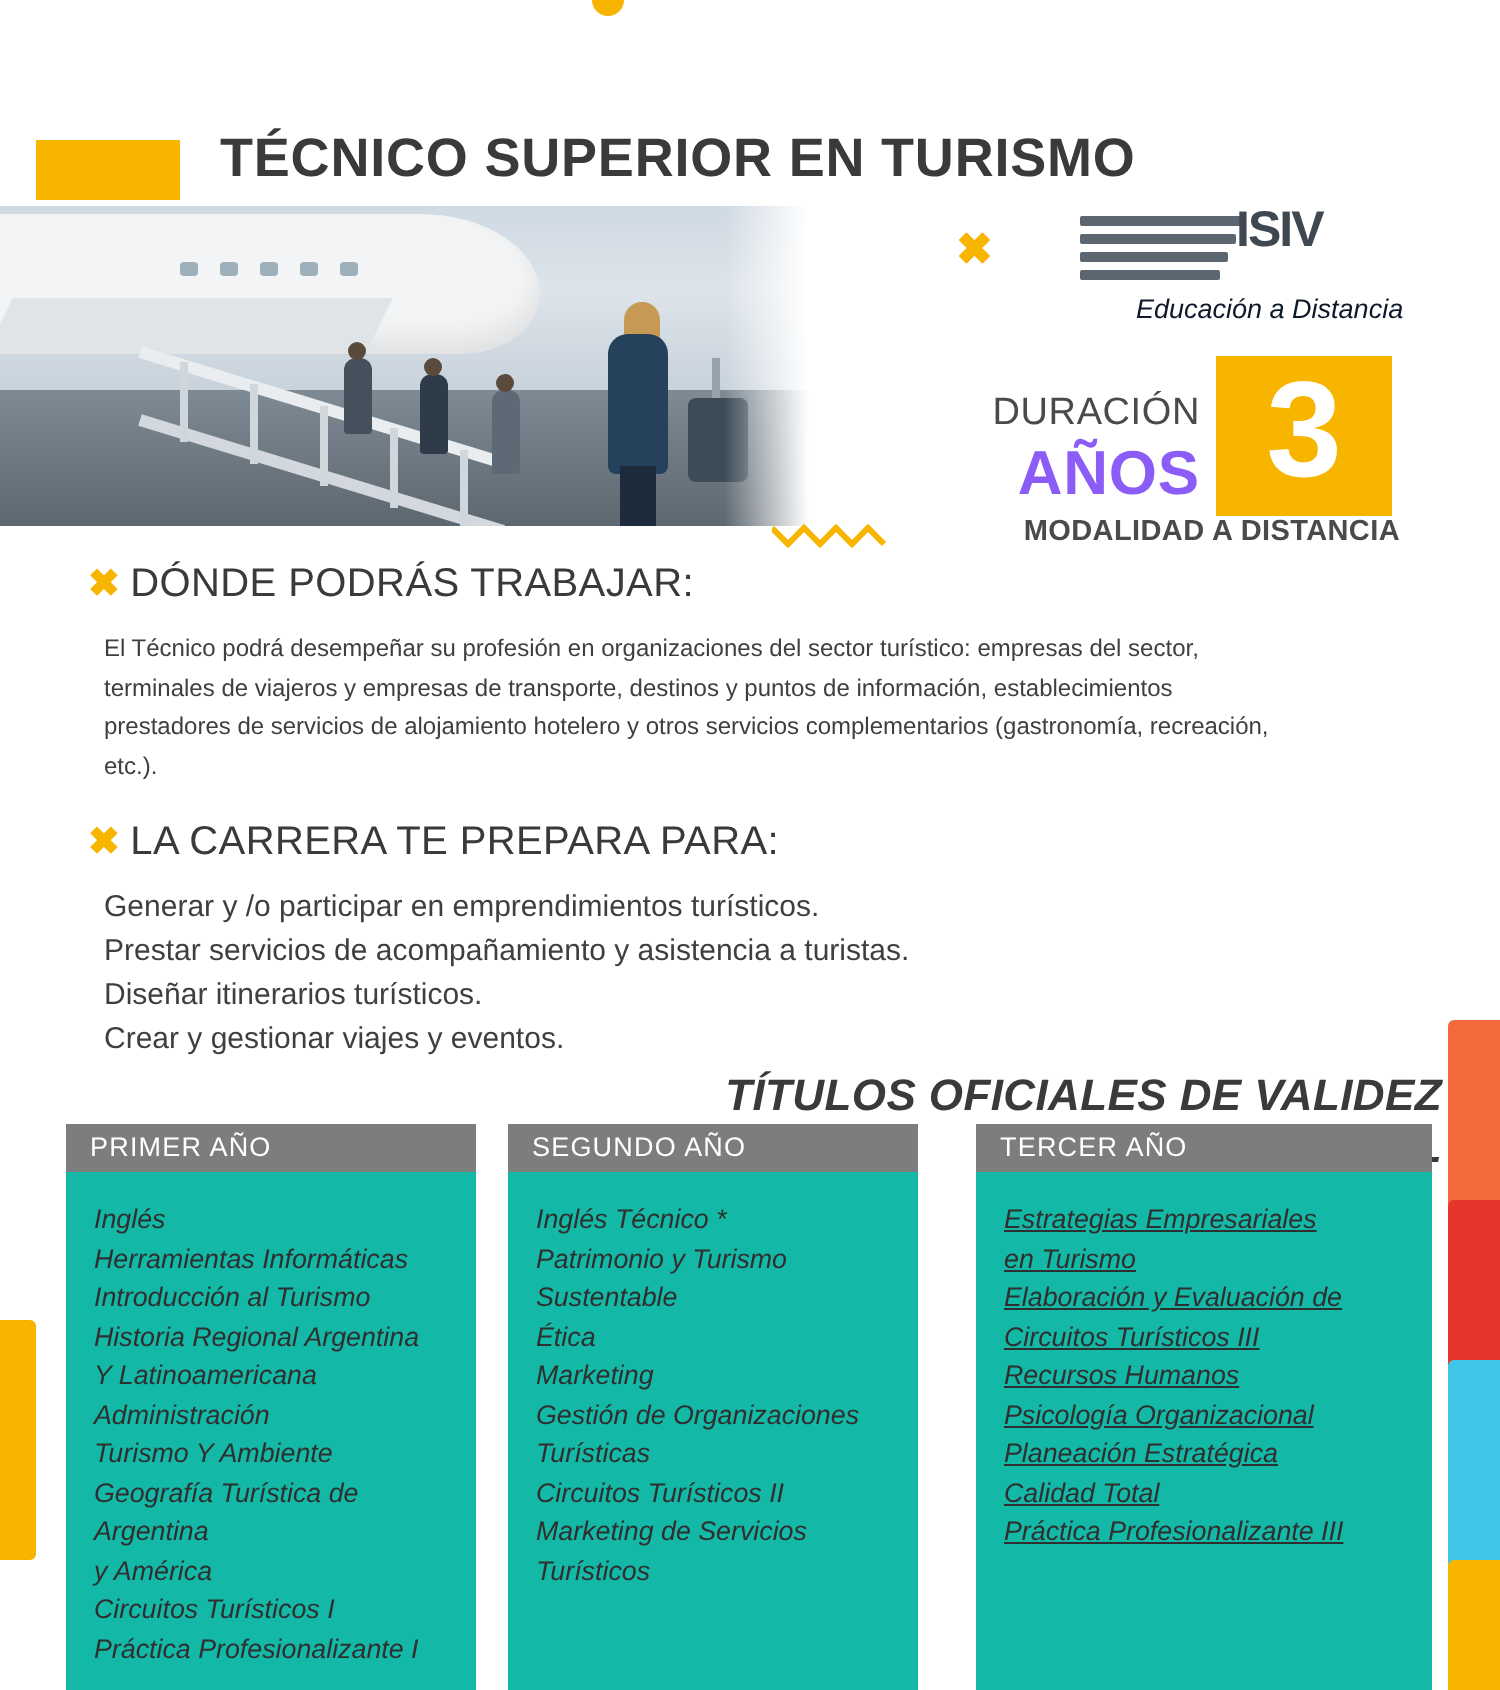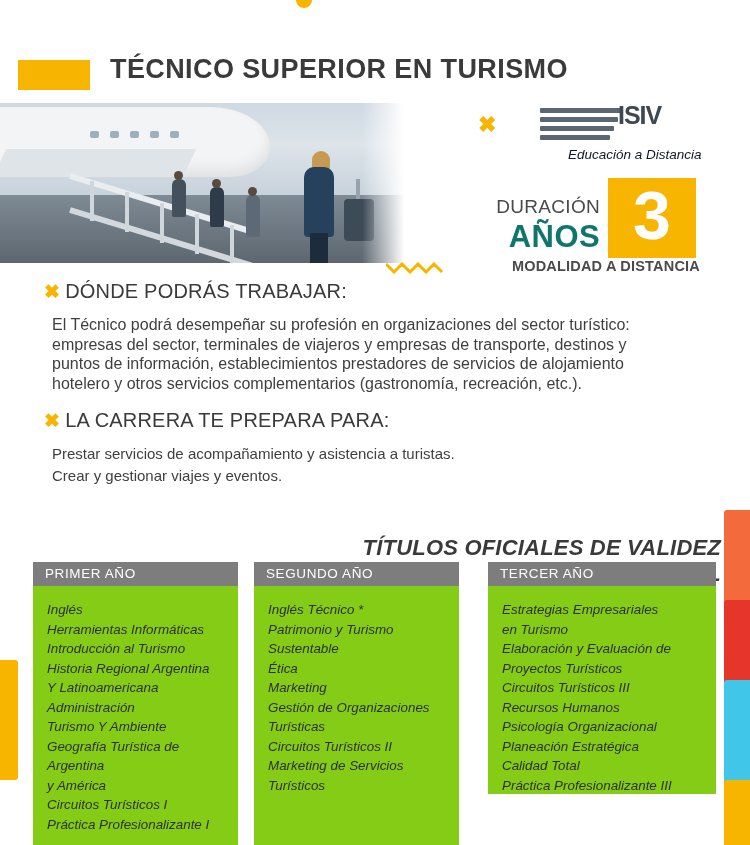--- a/index.html
+++ b/index.html
@@ -59,21 +59,21 @@
     top: 660px;
     width: 18px;
     height: 120px;
     background: #f7b500;
     border-radius: 0 3px 3px 0;
   }
 
   
   .header {
     position: absolute;
-    top: 56px;
+    top: 66px;
     left: 0;
     width: 734px;
     height: 40px;
   }
   .header-accent {
     position: absolute;
     left: 18px;
     top: 4px;
     width: 72px;
     height: 30px;
@@ -300,21 +300,21 @@
     letter-spacing: 0.3px;
   }
   .dur-anios {
     position: absolute;
     left: 430px;
     top: 219px;
     width: 170px;
     text-align: right;
     font-size: 31px;
     font-weight: bold;
-    color: #0f766e;
+    color: #8b5cf6;
     letter-spacing: 0.4px;
   }
   .dur-mod {
     position: absolute;
     left: 400px;
     top: 258px;
     width: 300px;
     text-align: right;
     font-size: 14.5px;
     font-weight: bold;
@@ -336,21 +336,21 @@
     font-size: 19px;
   }
   .s1 { left: 44px; top: 280px; }
   .s2 { left: 44px; top: 409px; }
 
   .body-text {
     position: absolute;
     left: 52px;
     top: 315px;
     width: 600px;
-    font-size: 16px;
+    font-size: 12px;
     line-height: 19.5px;
     color: #3f3f3f;
   }
   .list-text {
     position: absolute;
     left: 52px;
     top: 443px;
     width: 600px;
     font-size: 15px;
     line-height: 22px;
@@ -384,31 +384,31 @@
     height: 24px;
     background: #7d7d7d;
     color: #ffffff;
     font-size: 13.5px;
     letter-spacing: 0.6px;
     padding: 0 0 0 12px;
     line-height: 24px;
     box-sizing: border-box;
   }
   .col-body {
-    background: #84cc16;
+    background: #14b8a6;
     padding: 14px 10px 12px 14px;
     box-sizing: border-box;
     font-size: 13.4px;
     font-style: italic;
     color: #2f2f2f;
     line-height: 19.5px;
   }
   .c1 .col-body { height: 260px; }
   .c2 .col-body { height: 332px; }
-  .c3 .col-body { height: 208px; }
+  .c3 .col-body { height: 260px; text-decoration: underline; }
   .col-body div { margin-bottom: 0px; }
 </style>
 </head>
 <body>
 
 <div class="page">
 
   <div class="top-dot"></div>
 
   <div class="right-deco">
@@ -486,21 +486,23 @@
 
   <div class="sec-head s1">
     <span class="sec-x">✖</span><span>DÓNDE PODRÁS TRABAJAR:</span>
   </div>
   <div class="body-text">El Técnico podrá desempeñar su profesión en organizaciones del sector turístico: empresas del sector, terminales de viajeros y empresas de transporte, destinos y puntos de información, establecimientos prestadores de servicios de alojamiento hotelero y otros servicios complementarios (gastronomía, recreación, etc.).</div>
 
   <div class="sec-head s2">
     <span class="sec-x">✖</span><span>LA CARRERA TE PREPARA PARA:</span>
   </div>
   <div class="list-text">
+    <div>Generar y /o participar en emprendimientos turísticos.</div>
     <div>Prestar servicios de acompañamiento y asistencia a turistas.</div>
+    <div>Diseñar itinerarios turísticos.</div>
     <div>Crear y gestionar viajes y eventos.</div>
   </div>
 
   <div class="titles-line">TÍTULOS OFICIALES DE VALIDEZ NACIONAL</div>
 
   <div class="col c1">
     <div class="col-head">PRIMER AÑO</div>
     <div class="col-body">
       <div>Inglés</div>
       <div>Herramientas Informáticas</div>
@@ -529,21 +531,20 @@
 
     </div>
   </div>
 
   <div class="col c3">
     <div class="col-head">TERCER AÑO</div>
     <div class="col-body">
       <div>Estrategias Empresariales</div>
       <div>en Turismo</div>
       <div>Elaboración y Evaluación de</div>
-      <div>Proyectos Turísticos</div>
       <div>Circuitos Turísticos III</div>
       <div>Recursos Humanos</div>
       <div>Psicología Organizacional</div>
       <div>Planeación Estratégica</div>
       <div>Calidad Total</div>
       <div>Práctica Profesionalizante III</div>
     </div>
   </div>
 
 </div>

